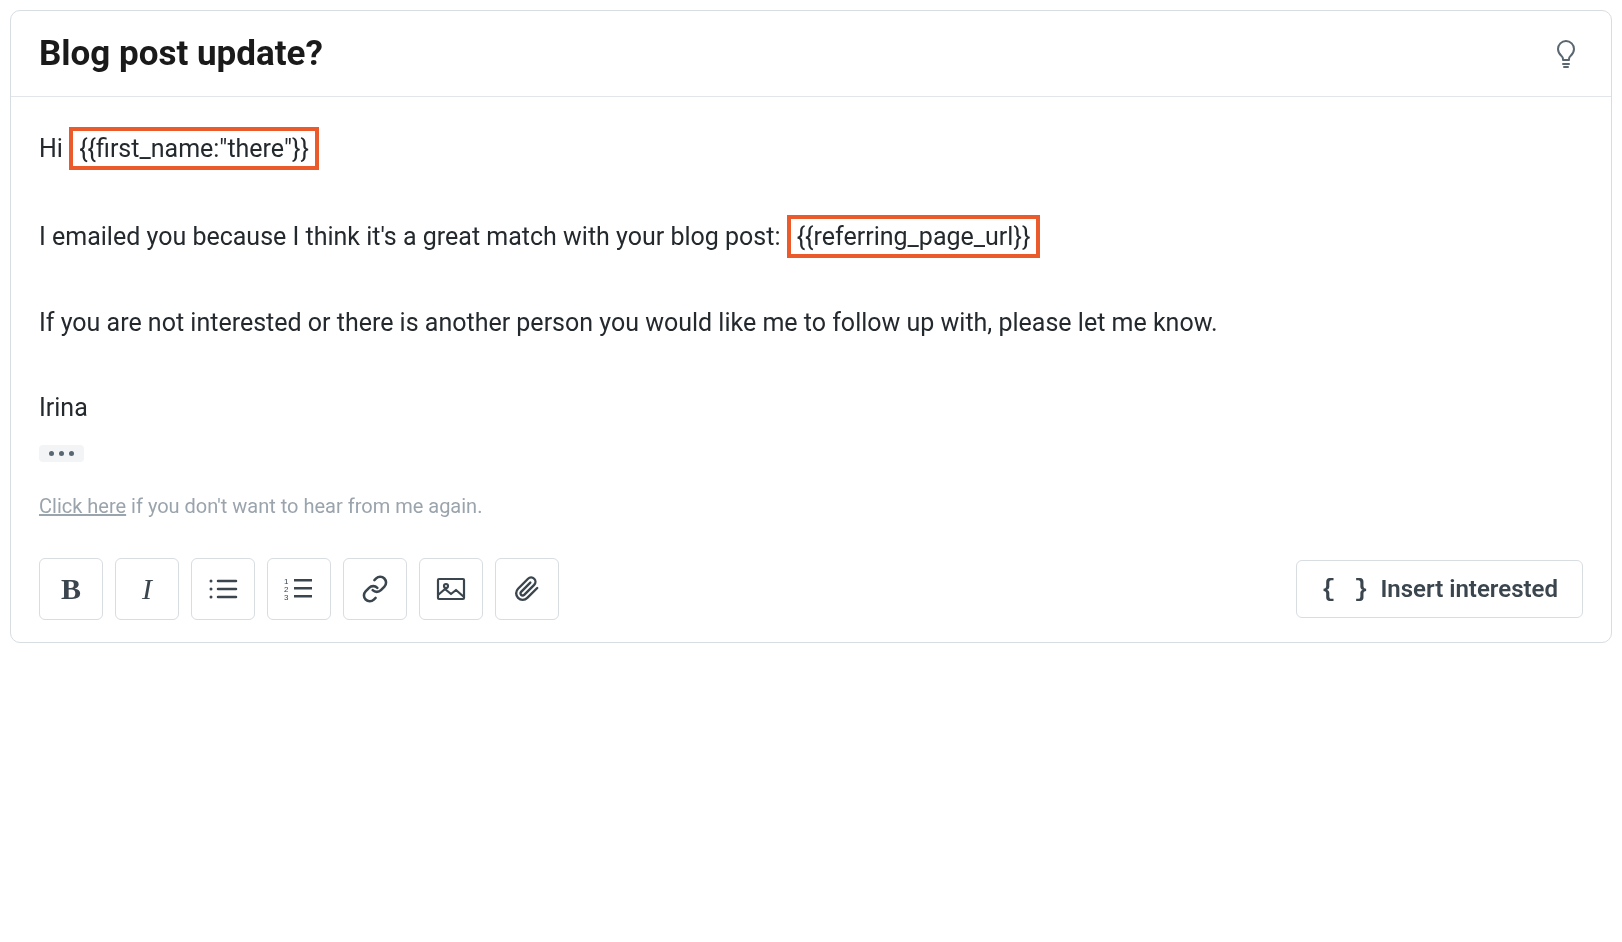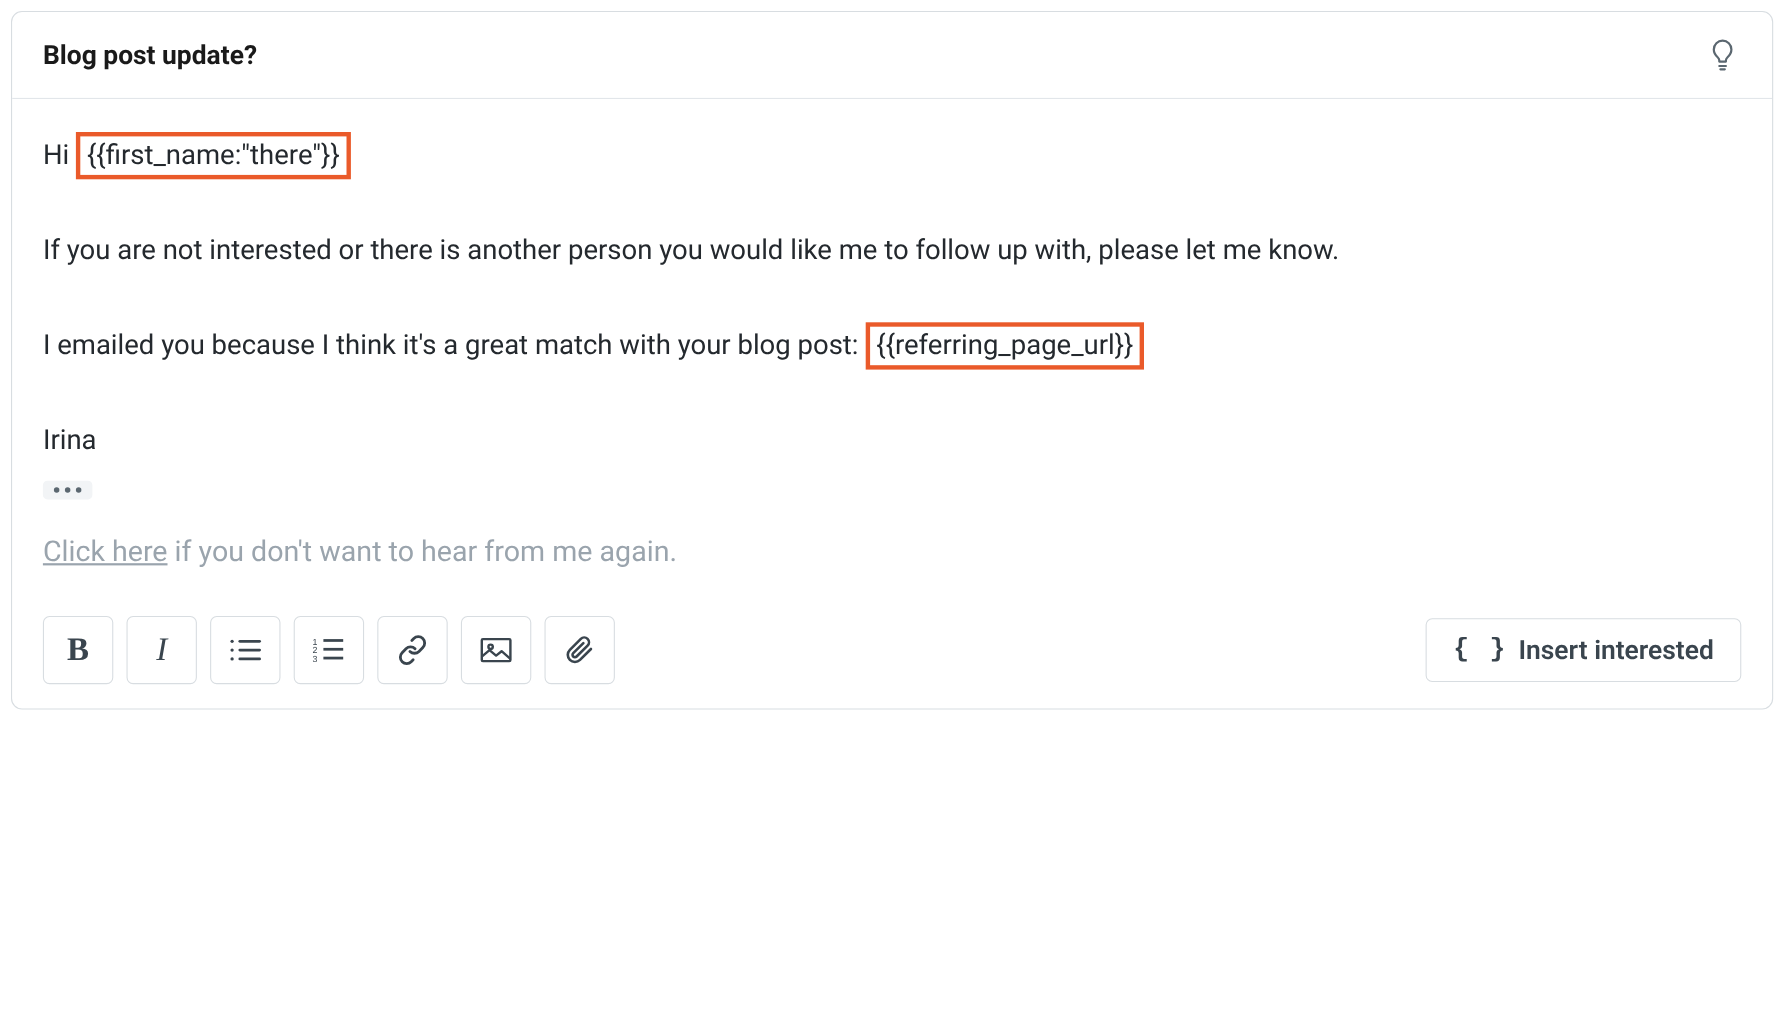--- a/index.html
+++ b/index.html
@@ -22,21 +22,21 @@
   }
   .editor-header {
     display: flex;
     align-items: center;
     justify-content: space-between;
     padding: 22px 28px;
     border-bottom: 1px solid #e2e6ea;
   }
   .editor-header .subject {
     font-weight: 700;
-    font-size: 24px;
+    font-size: 35px;
     color: #1a1a1a;
   }
   .hint-btn {
     width: 34px;
     height: 34px;
     display: flex;
     align-items: center;
     justify-content: center;
     color: #5b6770;
     cursor: pointer;
@@ -73,21 +73,21 @@
   }
   .more-dots span {
     width: 5px;
     height: 5px;
     background: #5b6770;
     border-radius: 50%;
     display: block;
   }
   .unsub-line {
     color: #9aa4ad;
-    font-size: 26px;
+    font-size: 20px;
     margin-bottom: 8px;
   }
   .unsub-line .link {
     text-decoration: underline;
     color: #9aa4ad;
     cursor: pointer;
   }
   .toolbar {
     display: flex;
     align-items: center;
@@ -155,24 +155,24 @@
         <path d="M10 28h4"></path>
         <path d="M12 2a8 8 0 0 0-8 8c0 3.2 1.8 5.5 3.5 7 .9.8 1.5 1.8 1.5 3v1h6v-1c0-1.2.6-2.2 1.5-3 1.7-1.5 3.5-3.8 3.5-7a8 8 0 0 0-8-8z"></path>
       </svg>
     </div>
   </div>
 
   <div class="editor-body">
     <p class="tight" style="margin-bottom:45px;">
       <span>Hi </span><span class="highlight-box">{{first_name:"there"}}</span>
     </p>
-    <p>If you are not interested or there is another person you would like me to follow up with, please let me know.</p>
     <p>
       <span>I emailed you because I think it's a great match with your blog post: </span><span class="highlight-box">{{referring_page_url}}</span>
     </p>
+    <p>If you are not interested or there is another person you would like me to follow up with, please let me know.</p>
     <p class="tight">Irina</p>
 
     <div class="more-dots">
       <span></span>
       <span></span>
       <span></span>
     </div>
 
     <div class="unsub-line">
       <span class="link">Click here</span><span> if you don't want to hear from me again.</span>

